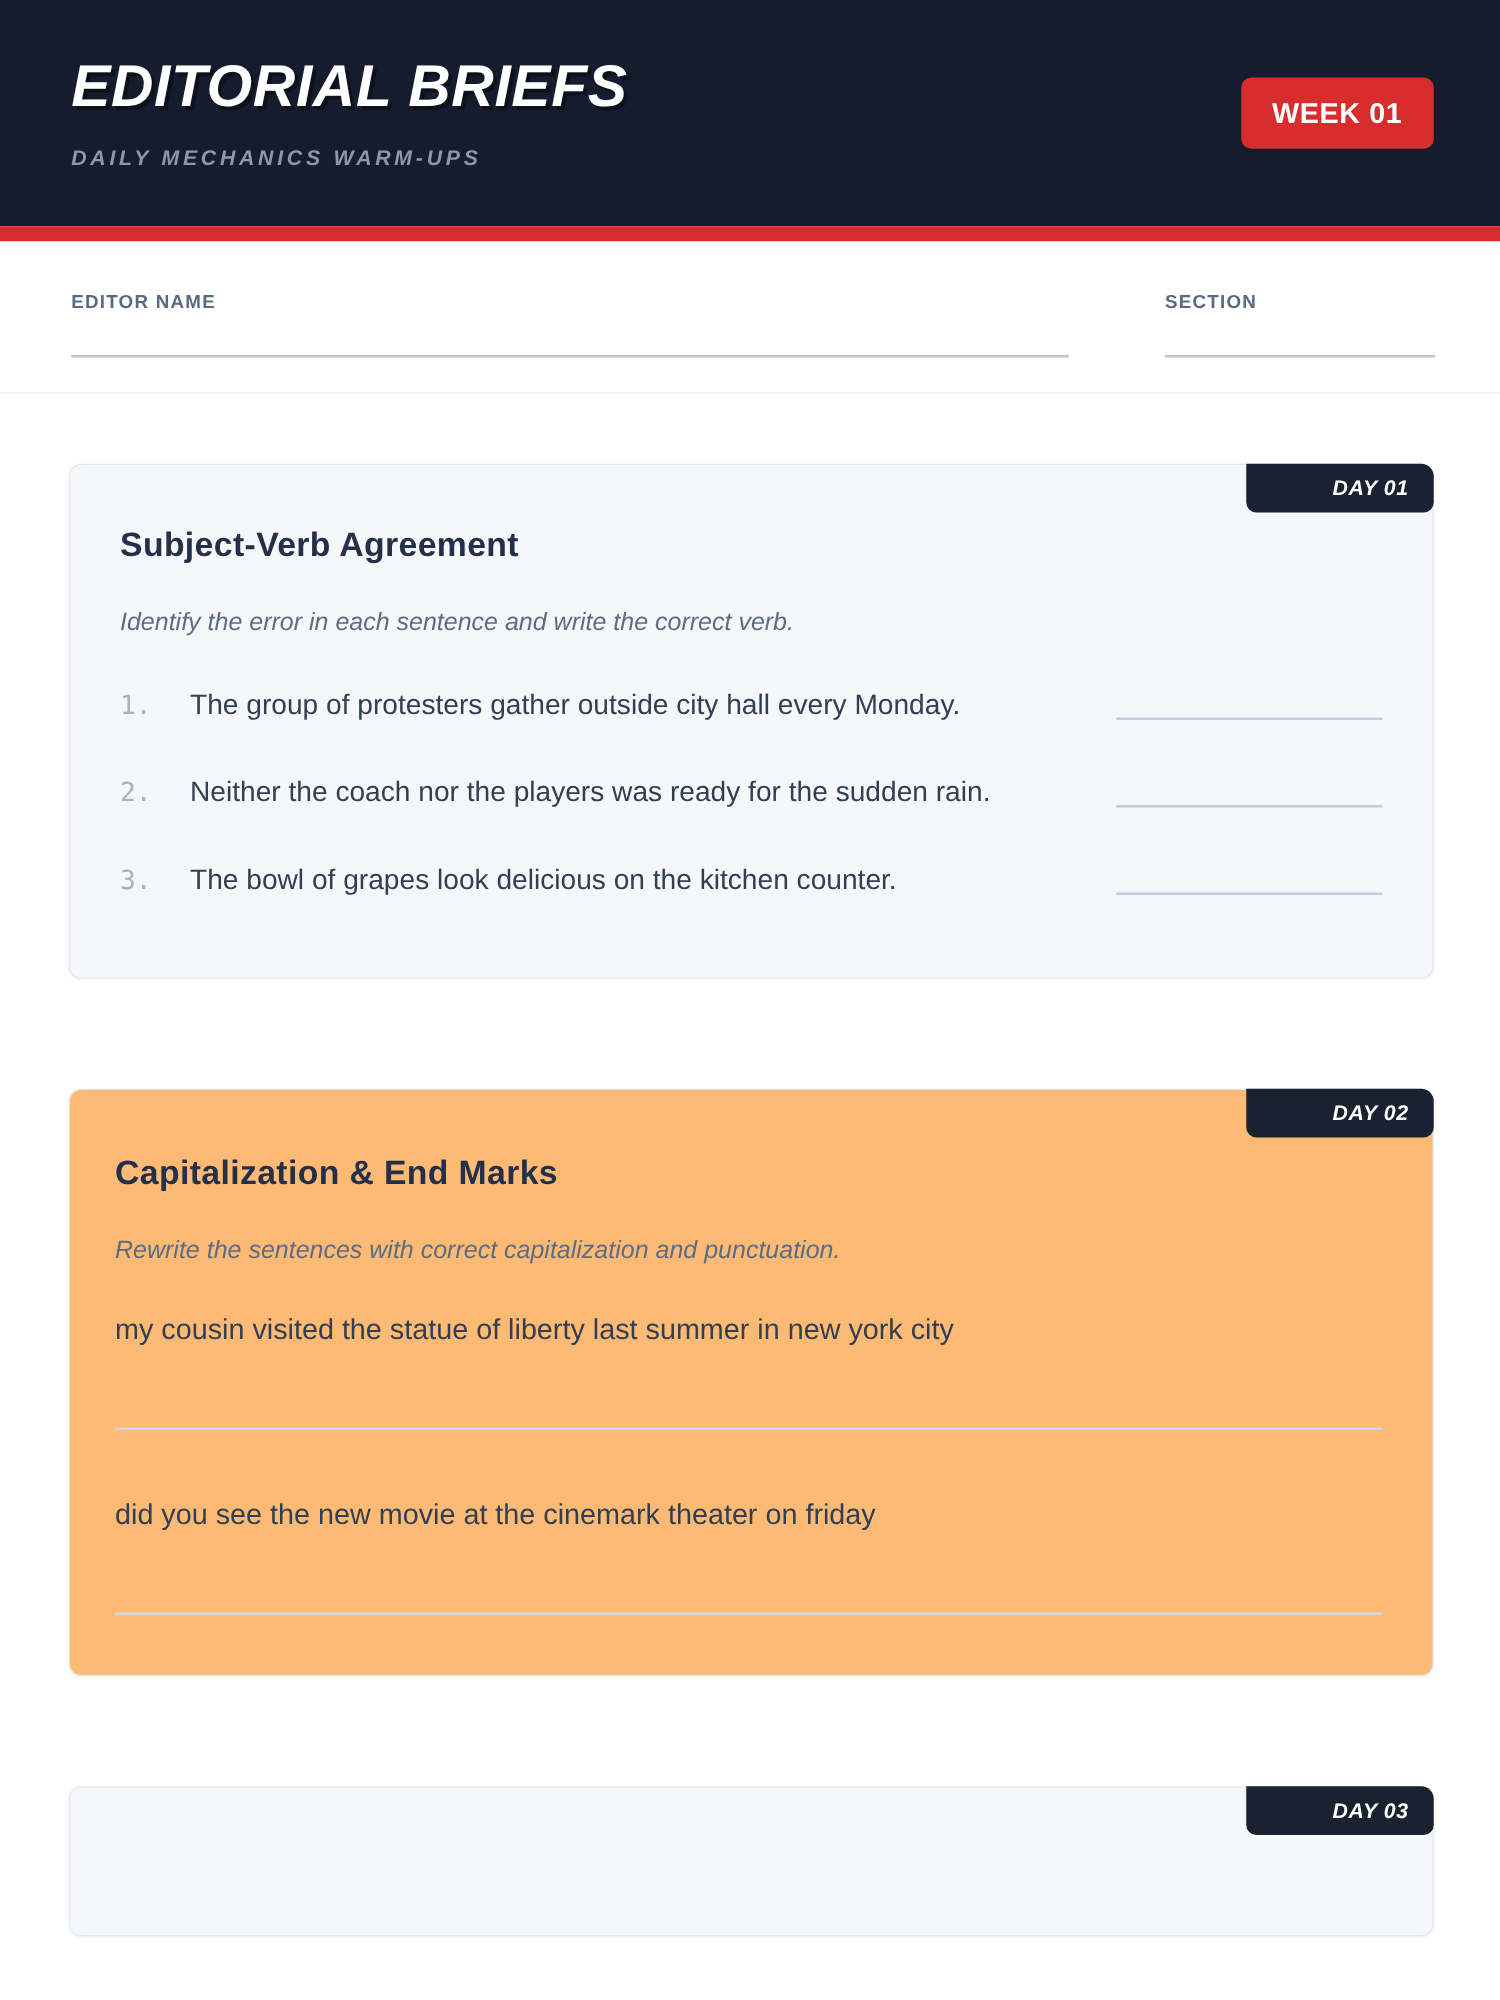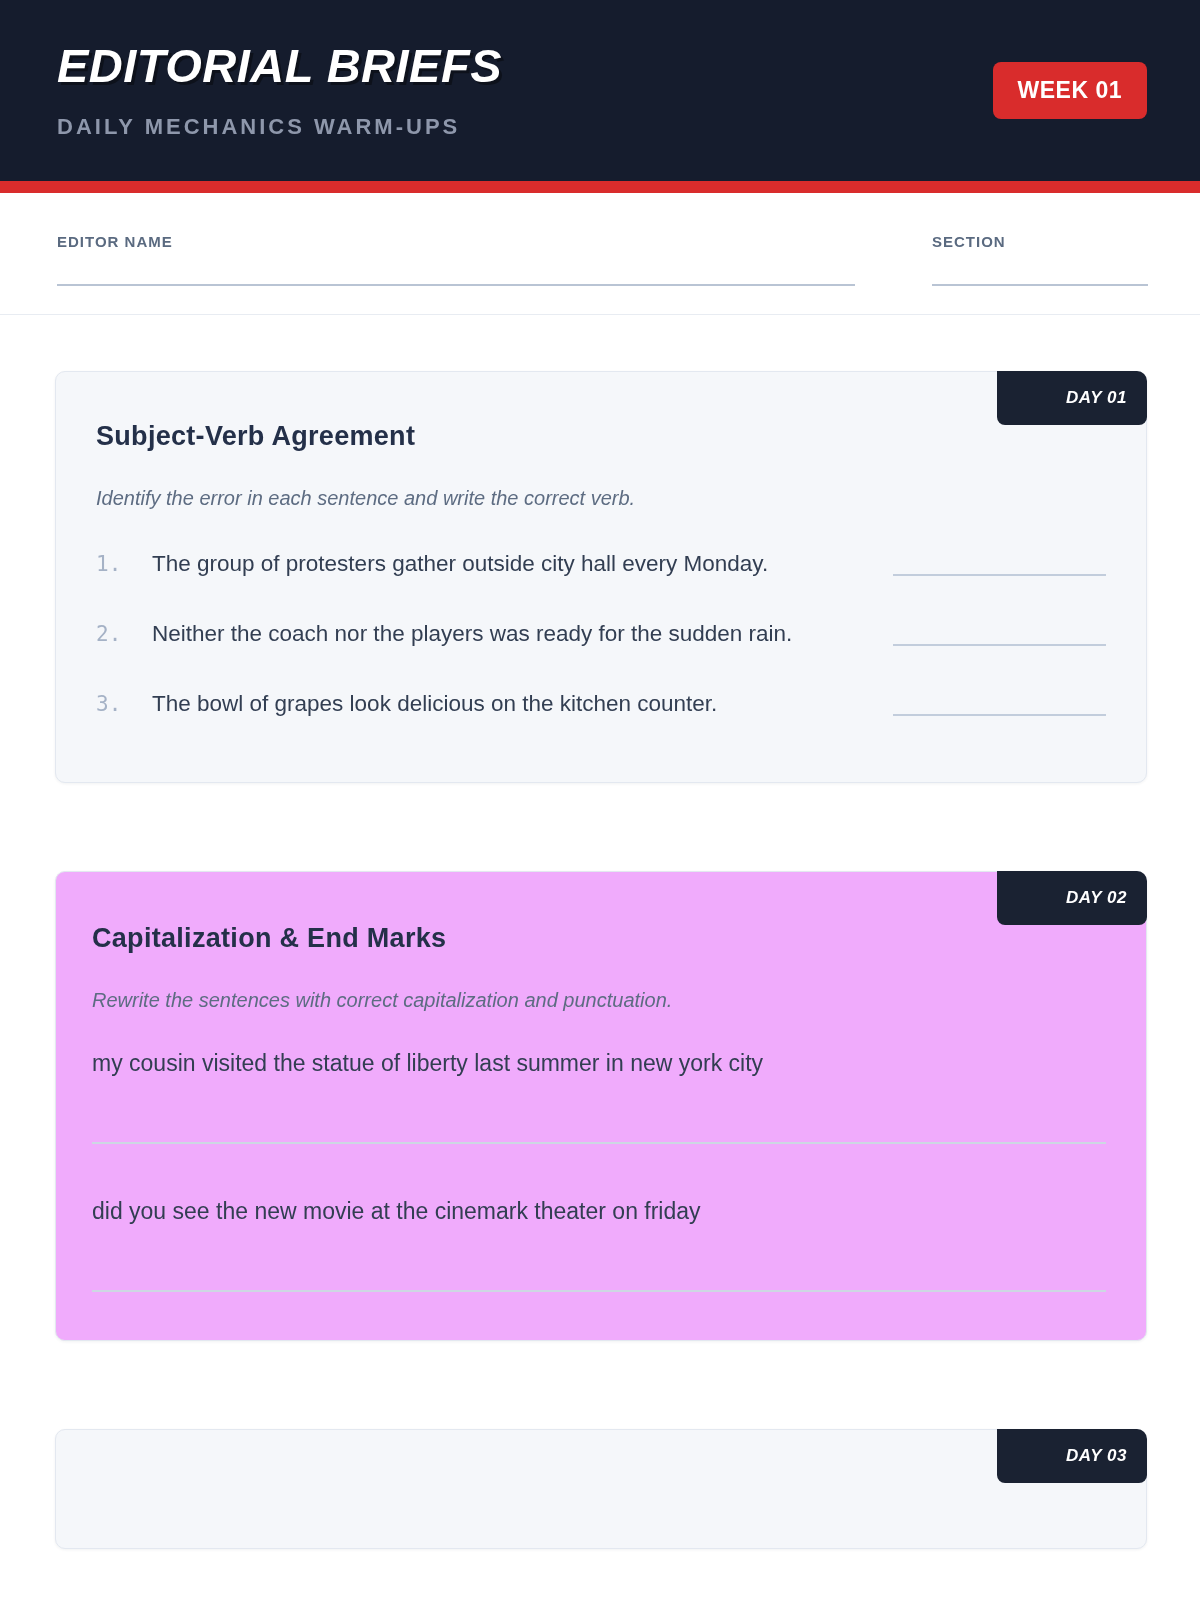--- a/index.html
+++ b/index.html
@@ -21,22 +21,23 @@
     font-weight: bold;
     font-style: italic;
     letter-spacing: 0.5px;
     text-transform: uppercase;
     text-shadow: 3px 3px 0 rgba(0,0,0,0.38);
     line-height: 1.05;
   }
   .masthead-subtitle {
     margin-top: 24px;
     color: #8e97ab;
-    font-size: 22px;
-    font-weight: bold;
+    font-size: 17px;
+    font-weight: bold;
+    font-style: italic;
     letter-spacing: 3px;
     text-transform: uppercase;
   }
   .week-badge {
     background: #d92c2c;
     color: #ffffff;
     font-size: 23px;
     font-weight: bold;
     padding: 15px 25px;
     border-radius: 8px;
@@ -72,27 +73,27 @@
   .content { padding: 56px 53px 0 55px; }
   .day-card {
     position: relative;
     border: 1px solid #e3e8f0;
     border-radius: 10px;
     padding: 48px 40px 28px 40px;
     margin-bottom: 88px;
     box-shadow: 0 1px 3px rgba(20,30,50,0.06);
   }
   .card-gray  { background: #f5f7fa; }
-  .card-white { background: #f0abfc; padding-left: 36px; }
+  .card-white { background: #fdba74; padding-left: 36px; }
   .day-badge {
     position: absolute;
     top: -1px;
     right: -1px;
     width: 150px;
-    height: 54px;
+    height: 39px;
     background: #1a2232;
     border-radius: 0 10px 8px 8px;
     color: #ffffff;
     font-size: 17px;
     font-weight: bold;
     font-style: italic;
     letter-spacing: 0.5px;
     display: flex;
     align-items: center;
     justify-content: flex-end;

